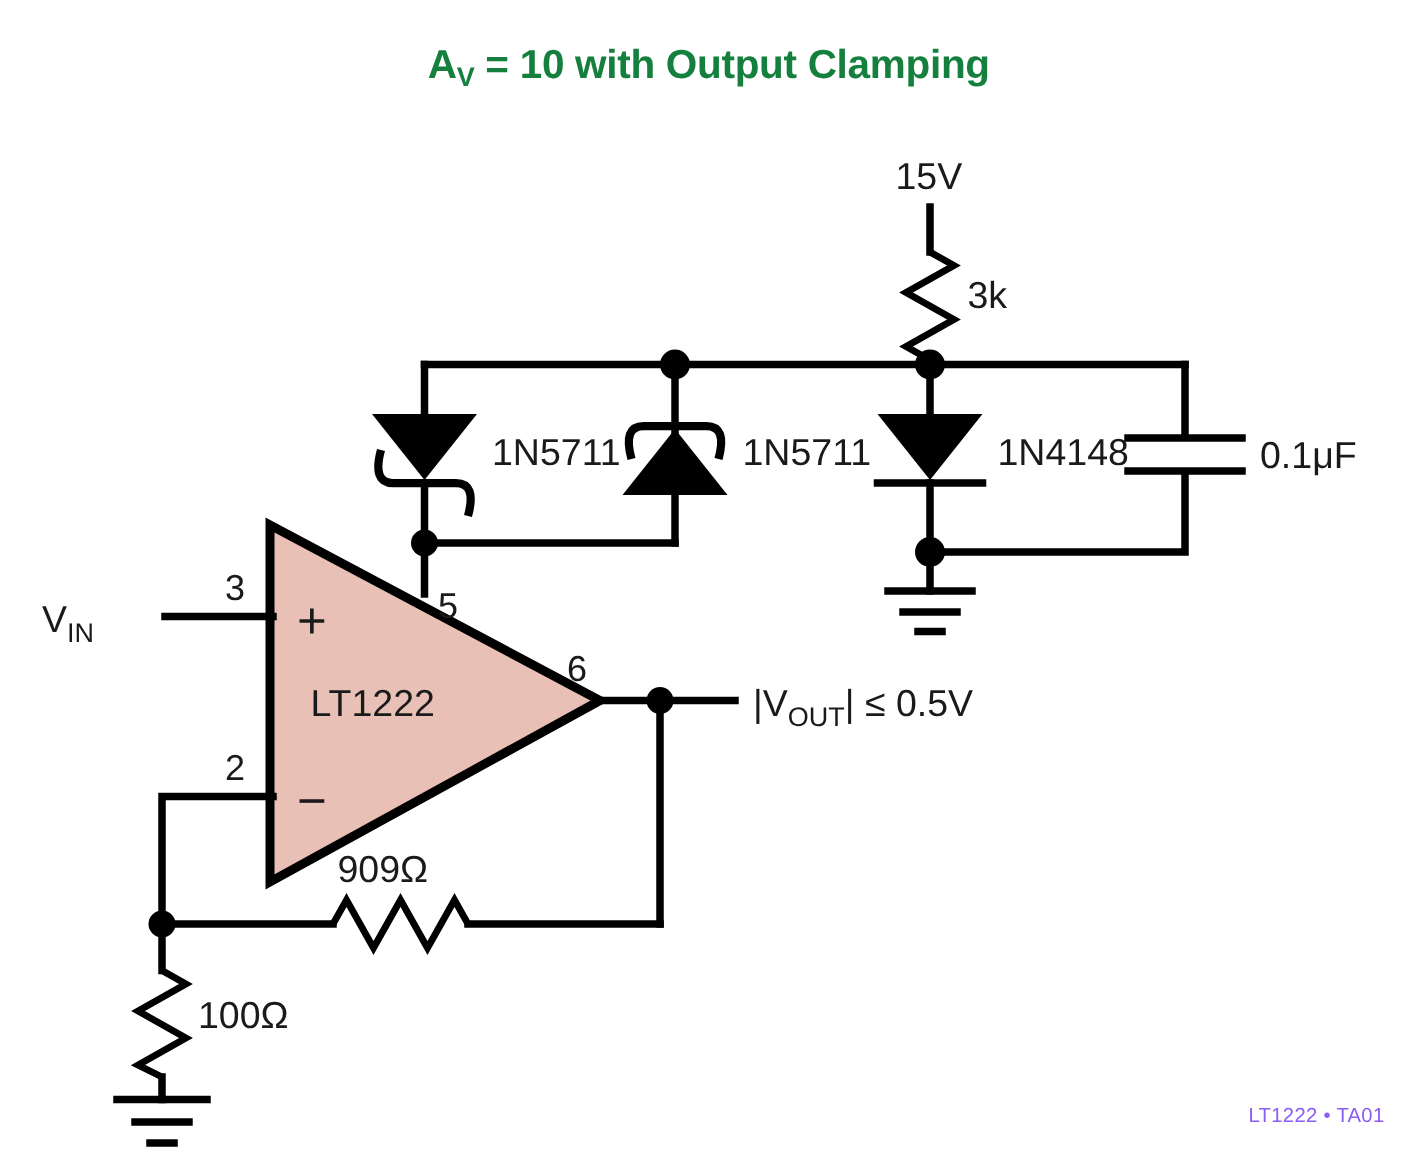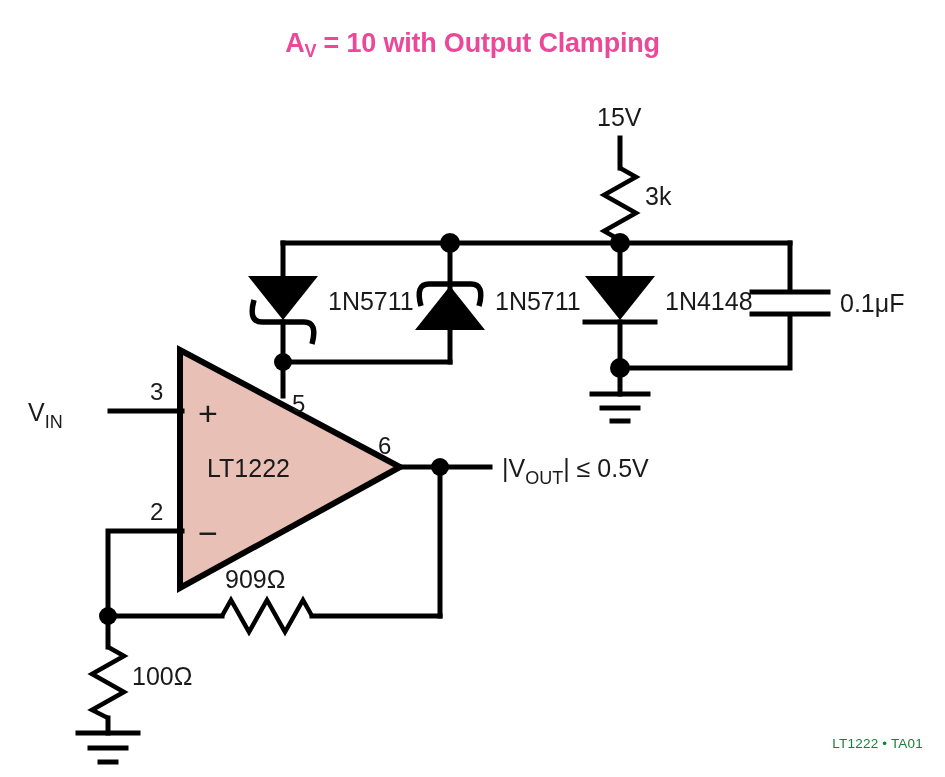--- a/index.html
+++ b/index.html
@@ -22,35 +22,35 @@
   #schematic-title {
     position: absolute;
     left: 0;
     top: 28px;
     width: 945px;
     text-align: center;
     font-family: "Liberation Sans", sans-serif;
     font-weight: bold;
     font-size: 27px;
     letter-spacing: -0.2px;
-    color: #ec4899;
+    color: #15803d;
     white-space: nowrap;
   }
   #schematic-title .sub {
     font-size: 18px;
     vertical-align: -0.28em;
     font-weight: bold;
   }
   #figure-caption {
     position: absolute;
     right: 22px;
     bottom: 26px;
     font-family: "Liberation Sans", sans-serif;
     font-size: 13.5px;
-    color: #15803d;
+    color: #8b5cf6;
     letter-spacing: 0.2px;
   }
   svg#circuit {
     position: absolute;
     left: 0;
     top: 0;
     width: 945px;
     height: 777px;
   }
   .wire {

